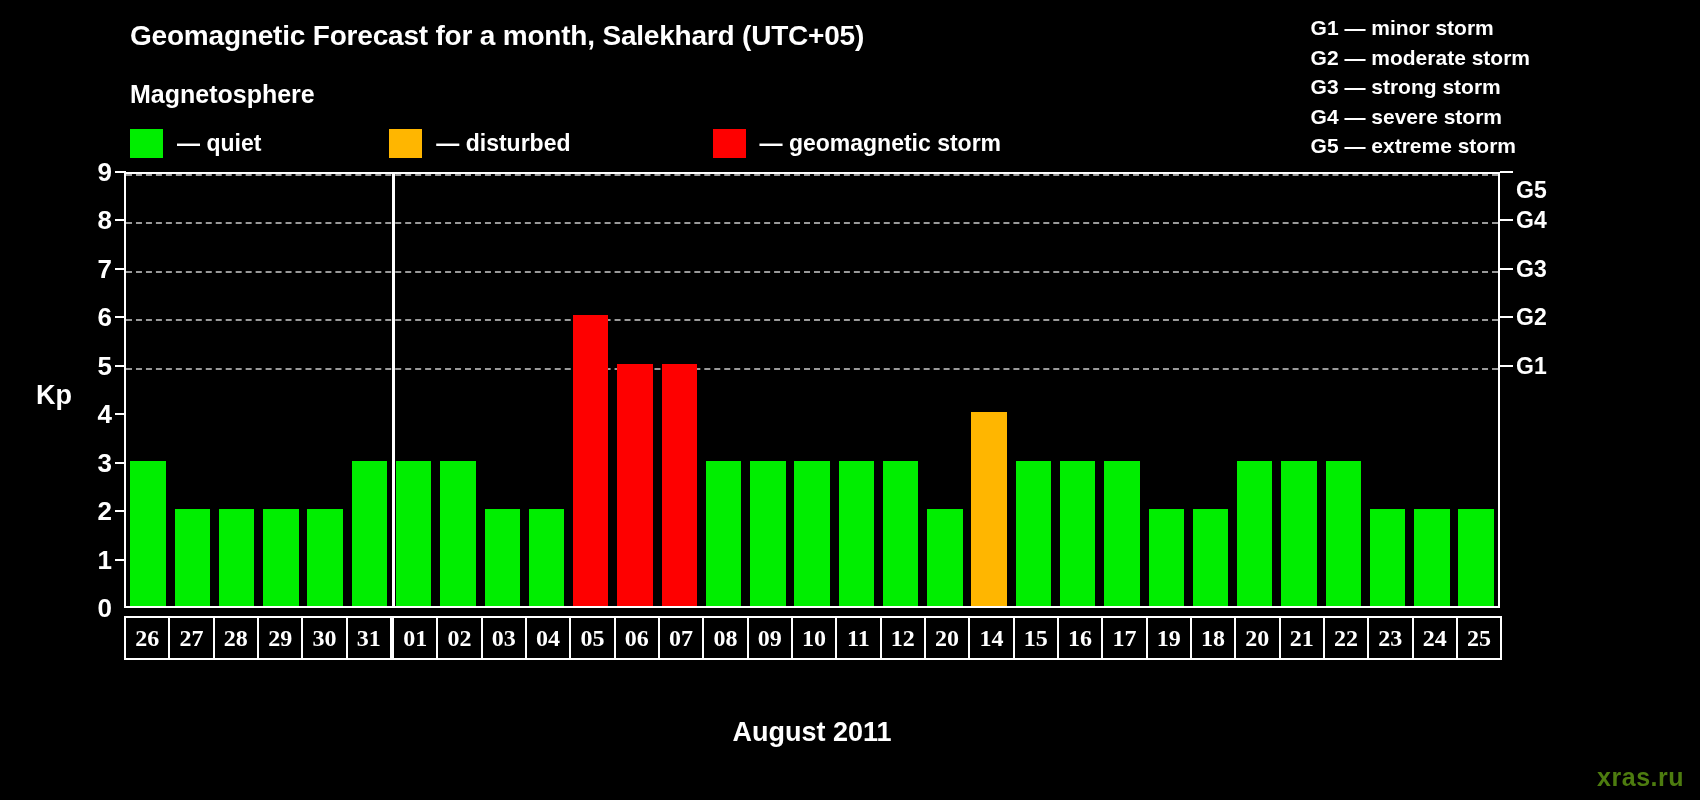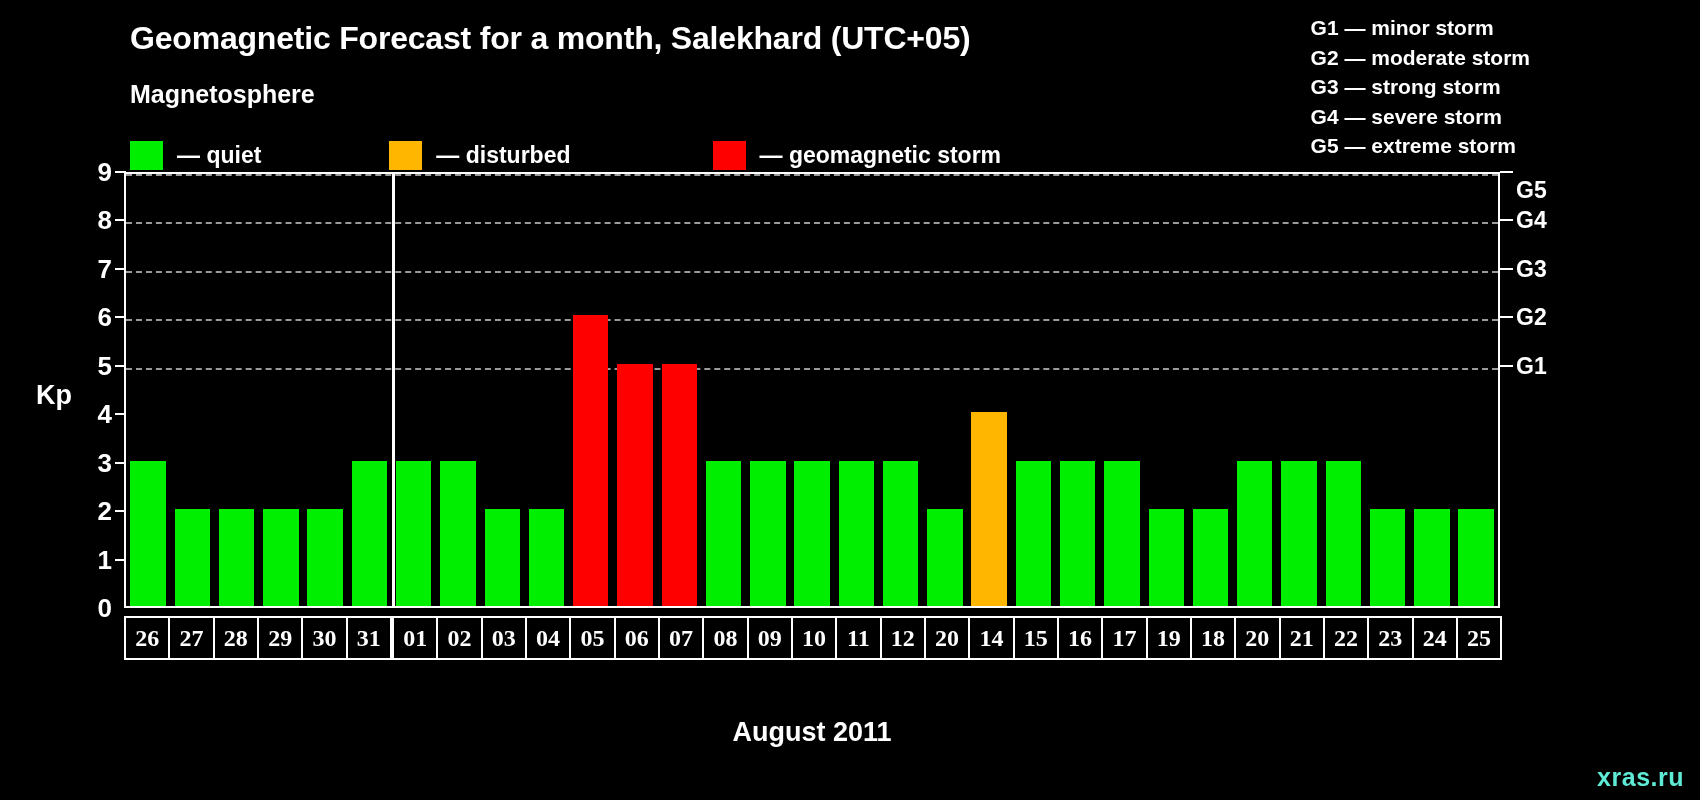--- a/index.html
+++ b/index.html
@@ -14,42 +14,41 @@
     color: #ffffff;
     overflow: hidden;
     position: relative;
   }
 
   
   #chart-title {
     position: absolute;
     left: 130px;
     top: 20px;
-    font-size: 32px;
+    font-size: 28px;
     font-weight: bold;
     white-space: nowrap;
     letter-spacing: -0.2px;
   }
 
   #legend-heading {
     position: absolute;
     left: 130px;
     top: 80px;
     font-size: 25px;
     font-weight: bold;
   }
 
   #legend-row {
     position: absolute;
     left: 130px;
     top: 128px;
     display: flex;
     align-items: center;
     height: 30px;
-    margin-top: 12px;
   }
   .legend-item {
     display: flex;
     align-items: center;
     height: 30px;
   }
   .legend-swatch {
     width: 33px;
     height: 29px;
     display: inline-block;
@@ -234,21 +233,21 @@
     font-weight: bold;
     margin-top: 39px;
   }
 
   #watermark {
     position: absolute;
     right: 16px;
     bottom: 8px;
     font-size: 25px;
     font-weight: bold;
-    color: #5eead4;
+    color: #4d7c0f;
     letter-spacing: 0.5px;
   }
 </style>
 </head>
 <body>
 
 <div id="chart-title">Geomagnetic Forecast for a month, Salekhard (UTC+05)</div>
 
 <div id="legend-heading">Magnetosphere</div>
 

